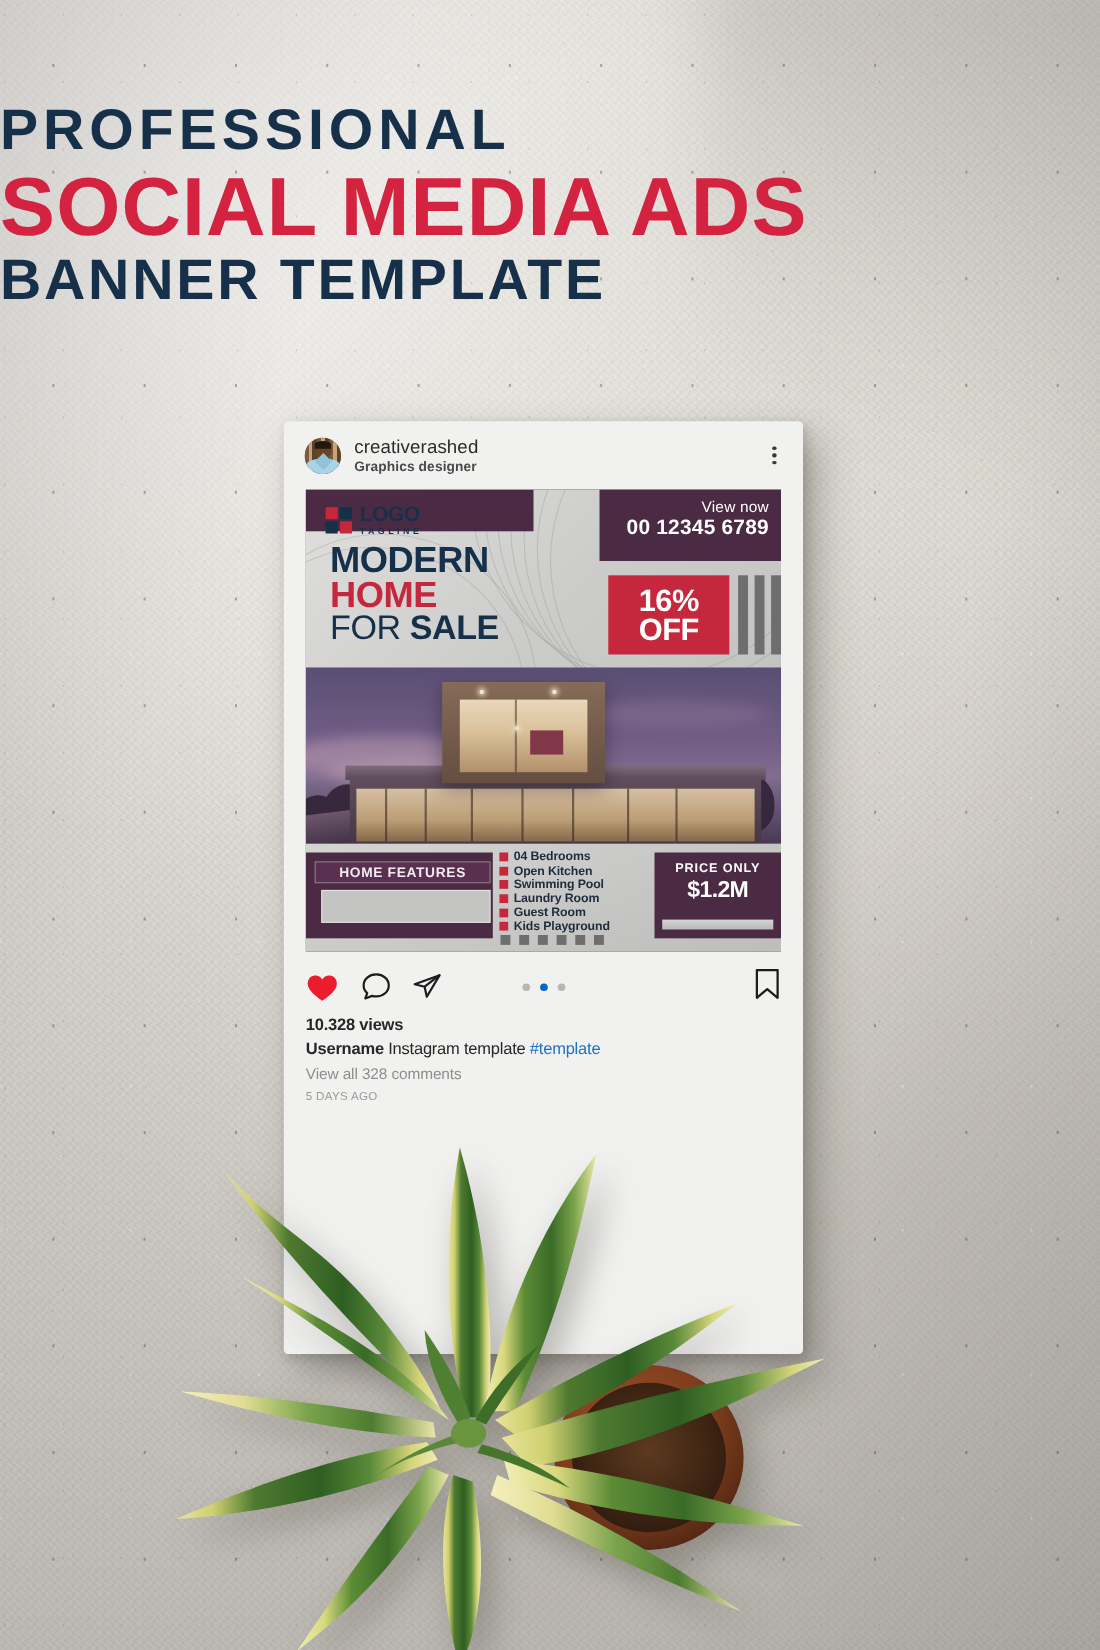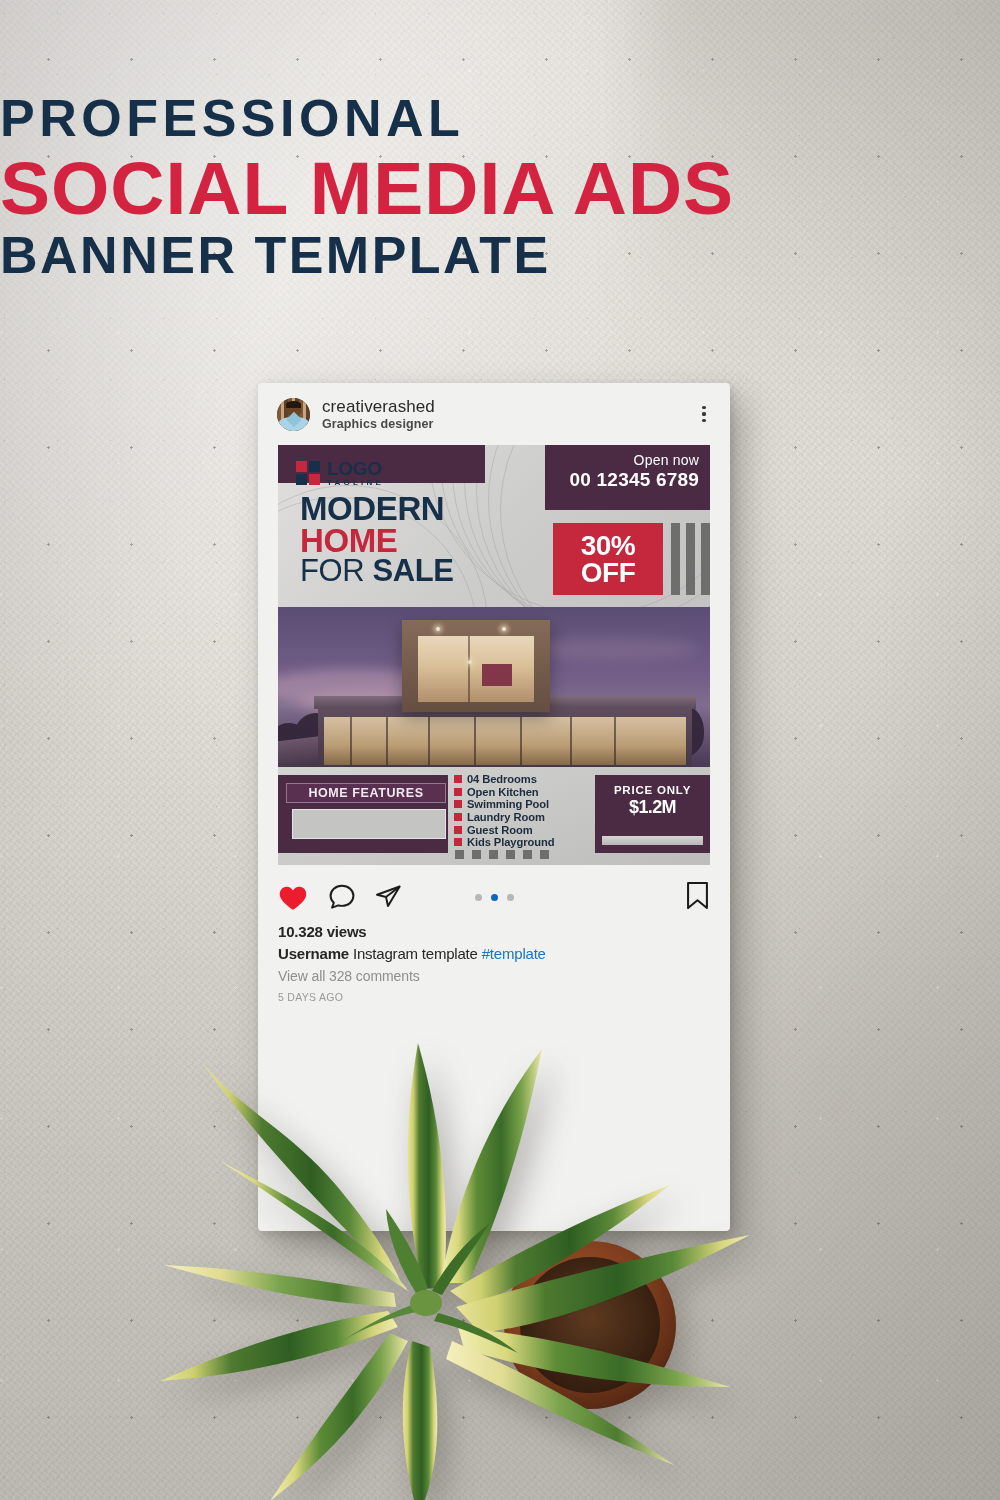--- a/index.html
+++ b/index.html
@@ -213,21 +213,21 @@
   .feat-row{ display:flex; align-items:center; gap:5px; height:12.6px; }
   .feat-bullet{ width:8px; height:8px; background:#c5283d; flex:none; }
   .feat-text{ font-size:11.2px; font-weight:700; color:#1c2c3c; letter-spacing:-.1px; white-space:nowrap;text-align:center; }
   #feat-squares{ position:absolute; left:177px; bottom:6px; display:flex; gap:8px; }
   #feat-squares i{ width:9px; height:9px; background:#6e6e6e; display:block; }
   #price-box{
     position:absolute; right:0; top:8px; width:115px; height:78px; background:#4b2a43;
     color:#fff; text-align:center; padding-top:9px;
   }
   #price-label{ font-size:11.5px; font-weight:700; letter-spacing:.8px; }
-  #price-value{ font-size:18px; font-weight:700; letter-spacing:-.6px; line-height:1; margin-top:2px; }
+  #price-value{ font-size:21px; font-weight:700; letter-spacing:-.6px; line-height:1; margin-top:2px; }
   #price-bar{
     position:absolute; left:7px; right:7px; bottom:8px; height:9px;
     background:linear-gradient(180deg,#d5d5d4,#b7b7b6);
   }
 
   
   #ig-actions{
     position:relative; height:44px; margin-top:10px;
     display:flex; align-items:center; padding:0 20px;
   }
@@ -317,26 +317,26 @@
         </div>
       </div>
 
       <div id="ad-heading">
         <div id="hd-modern">MODERN</div>
         <div id="hd-home">HOME</div>
         <div id="hd-for"><span class="light">FOR </span><b>SALE</b></div>
       </div>
 
       <div id="call-box">
-        <div id="call-label">Open now</div>
+        <div id="call-label">View now</div>
         <div id="call-number">00 12345 6789</div>
       </div>
 
       <div id="off-box">
-        <div id="off-pct">30%</div>
+        <div id="off-pct">16%</div>
         <div id="off-word">OFF</div>
       </div>
       <div class="vbar" style="right:30px;"></div>
       <div class="vbar" style="right:15px;"></div>
       <div class="vbar" style="right:0px;"></div>
     </div>
 
     <div id="ad-photo">
       <div class="ph-cloud" style="left:-20px;top:62px;width:190px;height:38px;"></div>
       <div class="ph-cloud" style="left:20px;top:82px;width:150px;height:26px;opacity:.7;"></div>

